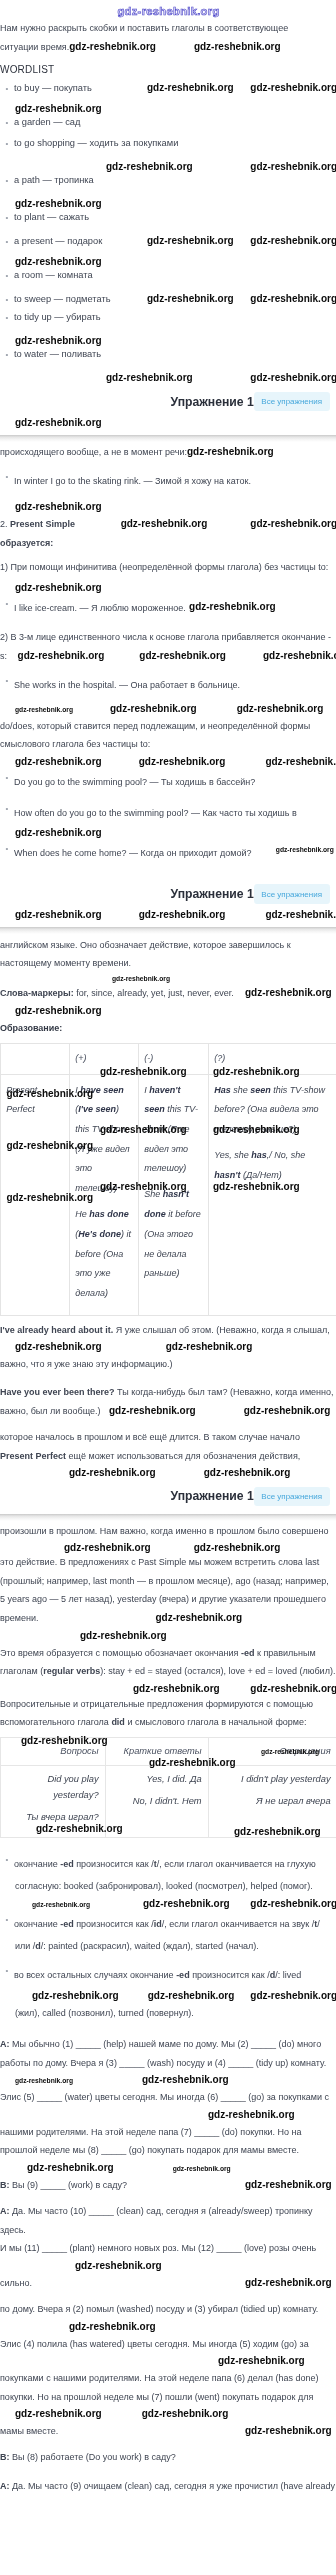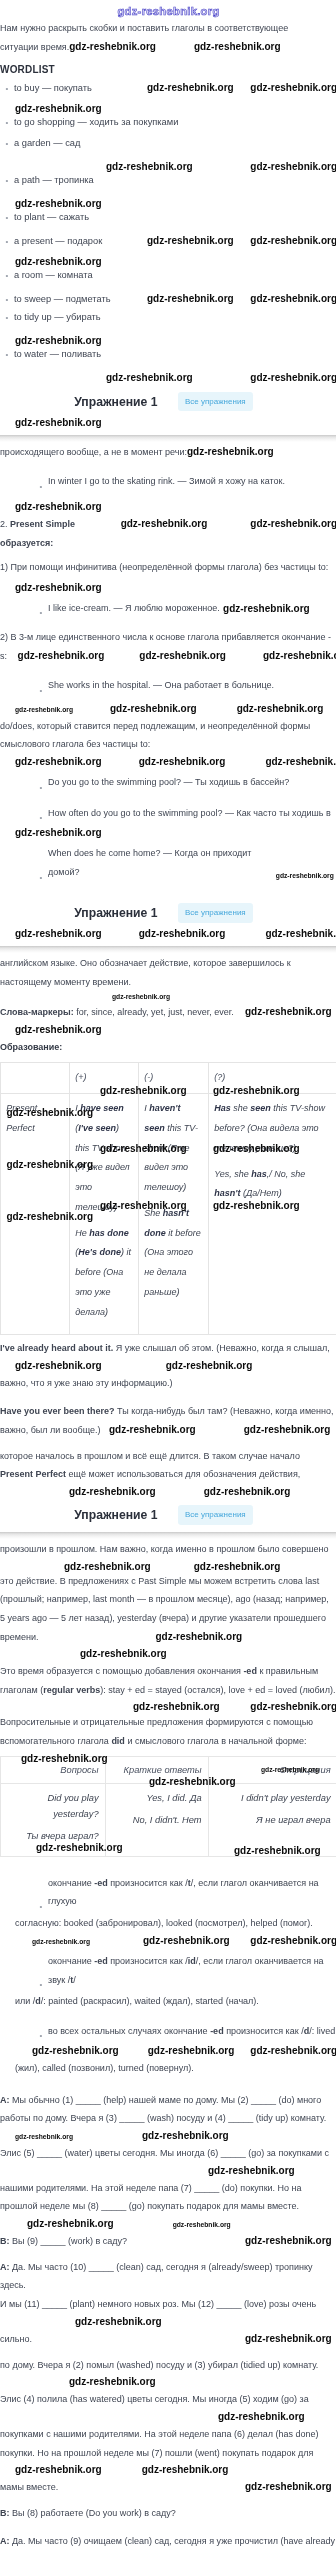--- a/index.html
+++ b/index.html
@@ -10,30 +10,30 @@
   .logo{font-size:11.2px;font-weight:700;text-align:center;padding:4.3px 0 2.1px 0;
         color:rgba(90,80,210,0.18);-webkit-text-stroke:0.6px #4b45c8;letter-spacing:0.3px;}
   .p{font-size:9px;line-height:18.6px;margin:0;color:#3f4552;}
   .pb{font-weight:700;color:#343a46;}
   .row{display:flex;align-items:baseline;}
   .wm{font-size:10px;font-weight:700;color:#0b0b0b;white-space:nowrap;line-height:16px;}
   .wm-sm{font-size:6.7px;line-height:11.7px;}
   .ind28{padding-left:15px;}
   .ind60{padding-left:32px;}
   .mla{margin-left:auto;}
-  .wl{font-size:10px;font-weight:700;color:#2c313c;letter-spacing:0.2px;margin:7.5px 0 5.3px 0;}
+  .wl{font-size:10px;font-weight:400;color:#2c313c;letter-spacing:0.2px;margin:7.5px 0 5.3px 0;}
   .li{display:flex;align-items:baseline;min-height:21px;}
   .li::before{content:"•";color:#9aa0ab;width:14px;text-align:center;flex:0 0 14px;font-size:8px;}
   .litext{font-size:9.3px;color:#3f4552;}
   .liw{flex:0 0 133px;}
-  .hrow{display:flex;align-items:center;justify-content:center;padding:5.3px 7.5px 3.2px 0;gap:20px;}
+  .hrow{display:flex;align-items:center;justify-content:flex-end;padding:5.3px 7.5px 3.2px 0;}
   .h1{font-size:12.2px;font-weight:700;color:#2b303b;margin:0 0 0 -2.1px;}
   .btn{background:#e7f5fb;color:#47a8dc;font-size:8px;border:none;border-radius:3.2px;
        padding:5.3px 7.5px;font-family:inherit;cursor:pointer;}
-  .ex{display:flex;align-items:flex-end;margin:3.2px 0;padding-left:34px;}
+  .ex{display:flex;align-items:flex-start;margin:3.2px 0;}
   .ex::before{content:"•";color:#9aa0ab;width:14px;text-align:center;flex:0 0 14px;font-size:8px;}
   .tblwrap{position:relative;margin:5.3px 0 4.3px 0;}
   table{border-collapse:collapse;}
   .t1{width:337px;table-layout:fixed;}
   .t1 th,.t1 td{border:0.5px solid #e4e4e4;vertical-align:top;padding:5.3px 5.3px;
       font-size:9px;line-height:19.7px;font-weight:400;text-align:left;color:#3f4552;}
   .t1 th{height:15px;font-style:italic;color:#4a5160;}
   .t2{width:337px;table-layout:fixed;}
   .t2 th,.t2 td{border:0.5px solid #e6e6e6;vertical-align:top;padding:5.3px 6.4px;
       font-size:9.3px;line-height:16px;font-weight:400;text-align:right;color:#3f4552;}
@@ -59,24 +59,24 @@
     </div>
     <h2 class="wl">WORDLIST</h2>
 
     <div class="li">
       <span class="litext liw">to buy — покупать</span>
       <span class="wm">gdz-reshebnik.org</span>
       <span class="wm mla">gdz-reshebnik.org</span>
     </div>
     <div class="wm ind28">gdz-reshebnik.org</div>
     <div class="li">
+      <span class="litext">a garden — сад</span>
+    </div>
+    <div class="li">
       <span class="litext">to go shopping — ходить за покупками</span>
-    </div>
-    <div class="li">
-      <span class="litext">a garden — сад</span>
     </div>
     <div class="row" style="padding-left:106px">
       <span class="wm">gdz-reshebnik.org</span>
       <span class="wm mla">gdz-reshebnik.org</span>
     </div>
     <div class="li">
       <span class="litext">a path — тропинка</span>
     </div>
     <div class="wm ind28">gdz-reshebnik.org</div>
     <div class="li">
@@ -281,21 +281,21 @@
       <span class="wm" style="margin-left:43px">gdz-reshebnik.org</span>
     </div>
     <p class="p">это действие. В предложениях с Past Simple мы можем встретить слова last</p>
     <p class="p">(прошлый; например, last month — в прошлом месяце), ago (назад; например,</p>
     <p class="p">5 years ago — 5 лет назад), yesterday (вчера) и другие указатели прошедшего</p>
     <div class="row">
       <span class="p">времени.</span>
       <span class="wm" style="margin-left:117px">gdz-reshebnik.org</span>
     </div>
     <div class="wm" style="padding-left:80px">gdz-reshebnik.org</div>
-    <p class="p"><span>Это время образуется с помощью добавления окончания </span><b>-ed</b><span> к правильным</span></p>
+    <p class="p"><span>Это время образуется с помощью обозначает окончания </span><b>-ed</b><span> к правильным</span></p>
     <div class="row">
       <span class="p"><span>глаголам (</span><b>regular verbs</b><span>): stay + ed = stayed (остался), love + ed = loved (любил).</span></span>
     </div>
     <div class="row" style="padding-left:133px;height:14px">
       <span class="wm">gdz-reshebnik.org</span>
       <span class="wm mla">gdz-reshebnik.org</span>
     </div>
     <p class="p">Вопросительные и отрицательные предложения формируются с помощью</p>
     <p class="p"><span>вспомогательного глагола </span><b>did</b><span> и смыслового глагола в начальной форме:</span></p>
 

